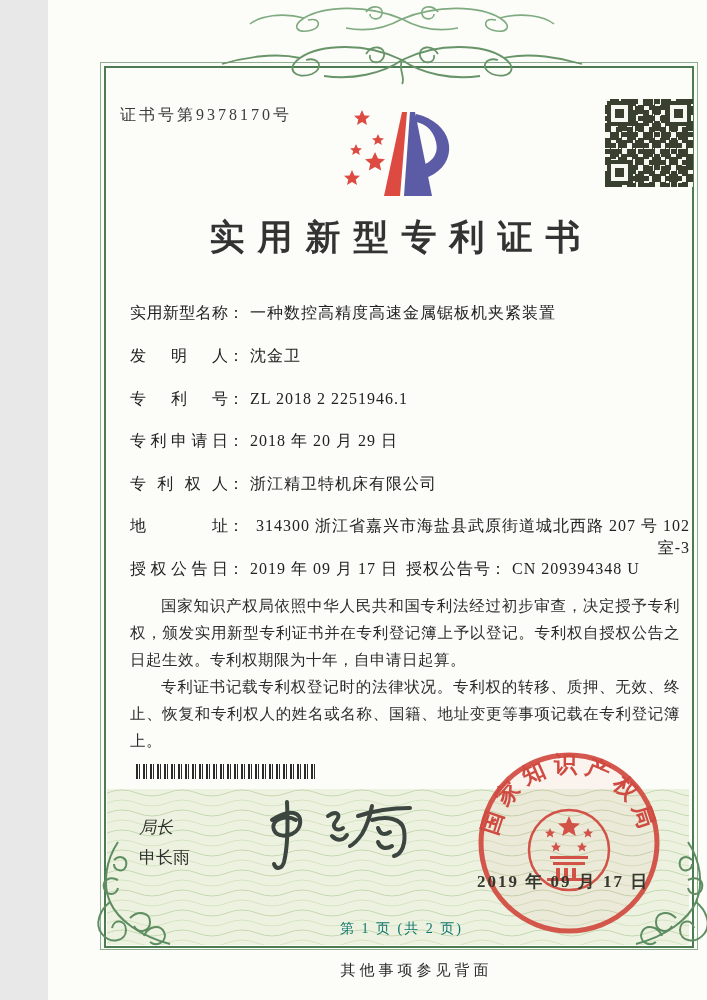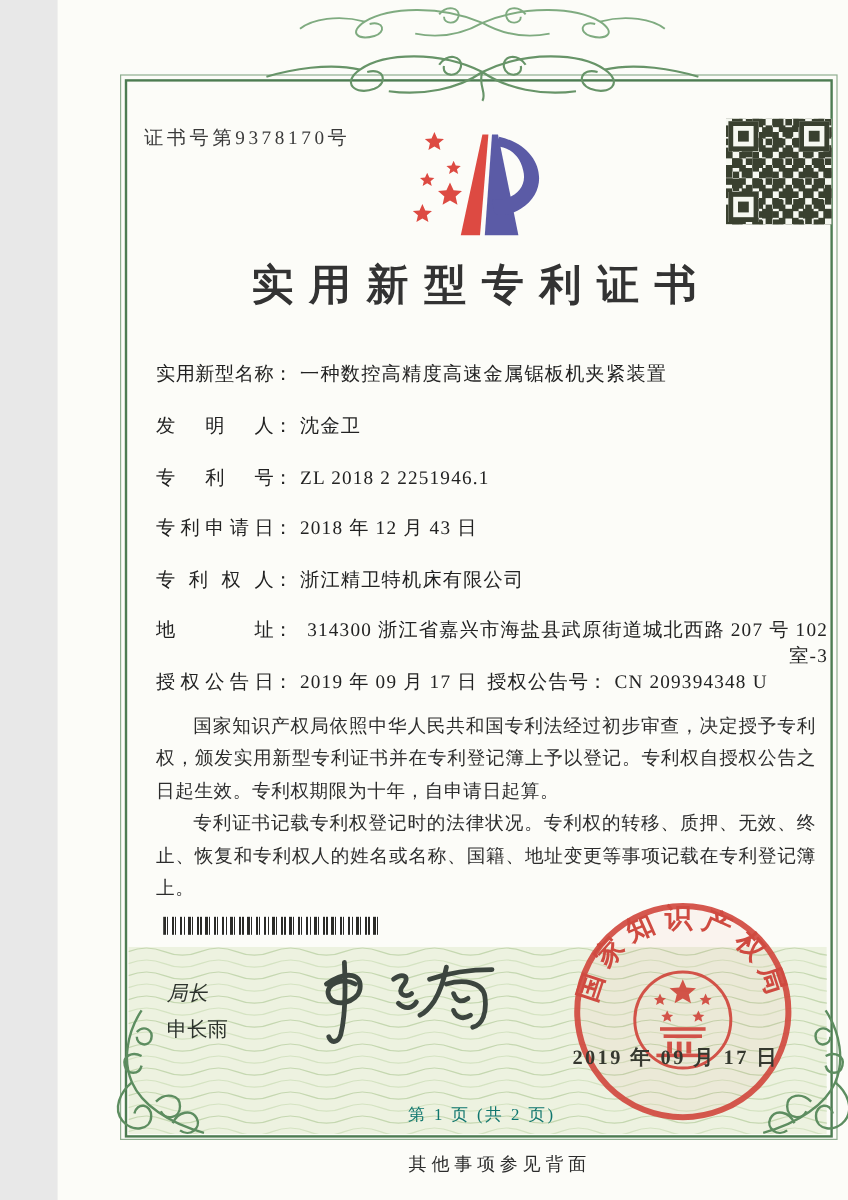--- a/index.html
+++ b/index.html
@@ -148,21 +148,21 @@
   </div>
 
   <div class="abs title">实用新型专利证书</div>
   <div class="abs frow" style="top:345px;">
     <span class="flabel">发明人</span><span class="fsep">：</span><span class="fval">沈金卫</span>
   </div>
   <div class="abs frow" style="top:388px;">
     <span class="flabel">专利号</span><span class="fsep">：</span><span class="fval">ZL 2018 2 2251946.1</span>
   </div>
   <div class="abs frow" style="top:430px;">
-    <span class="flabel">专利申请日</span><span class="fsep">：</span><span class="fval">2018 年 12 月 43 日</span>
+    <span class="flabel">专利申请日</span><span class="fsep">：</span><span class="fval">2018 年 20 月 29 日</span>
   </div>
   <div class="abs frow" style="top:473px;">
     <span class="flabel">专利权人</span><span class="fsep">：</span><span class="fval">浙江精卫特机床有限公司</span>
   </div>
   <div class="abs frow" style="top:515px;">
     <span class="flabel">地址</span><span class="fsep">：</span><span class="fval" style="width:440px;text-align:right;">314300 浙江省嘉兴市海盐县武原街道城北西路 207 号 102 室-3</span>
   </div>
   <div class="abs frow" style="top:558px;">
     <span class="flabel">授权公告日</span><span class="fsep">：</span><span class="fval">2019 年 09 月 17 日</span>
     <span class="fgroup2">

